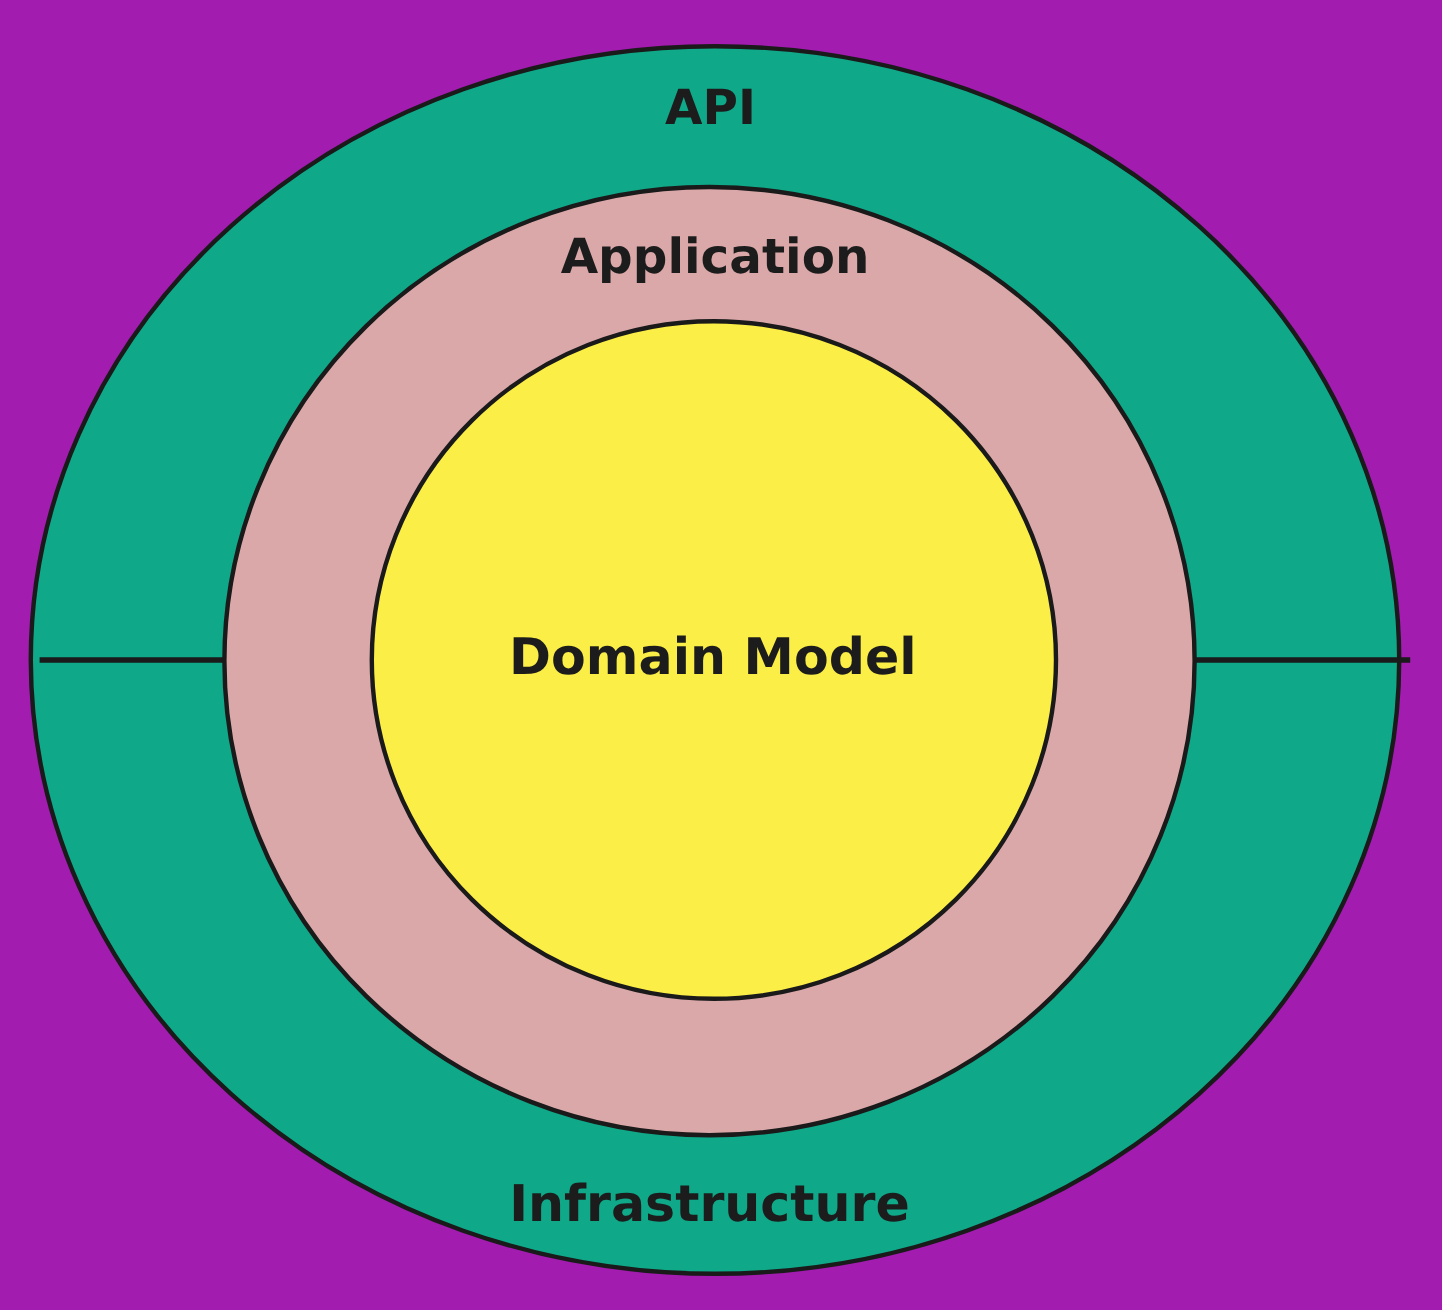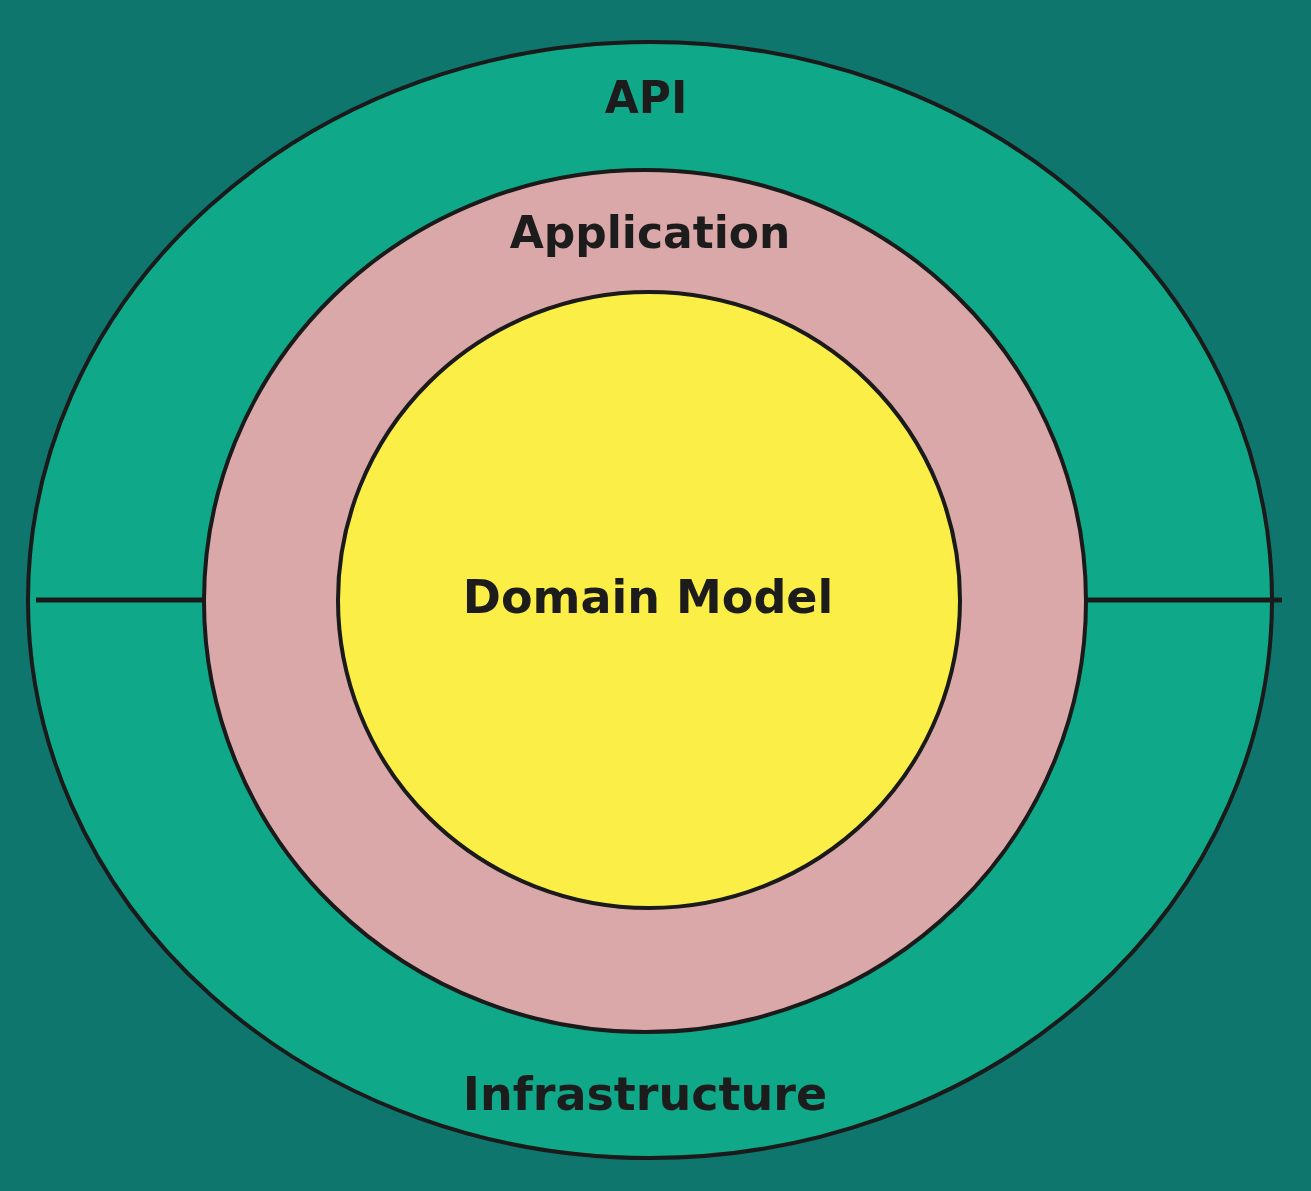--- a/index.html
+++ b/index.html
@@ -11,21 +11,21 @@
   body {
     width: 1311px;
     height: 1191px;
     overflow: hidden;
     font-family: "DejaVu Sans", "Liberation Sans", sans-serif;
   }
   #diagram-root {
     position: relative;
     width: 1311px;
     height: 1191px;
-    background: #0f766e;
+    background: #a21caf;
   }
   #onion-svg {
     position: absolute;
     top: 0;
     left: 0;
     width: 1311px;
     height: 1191px;
     display: block;
   }
   .ring-shape {

